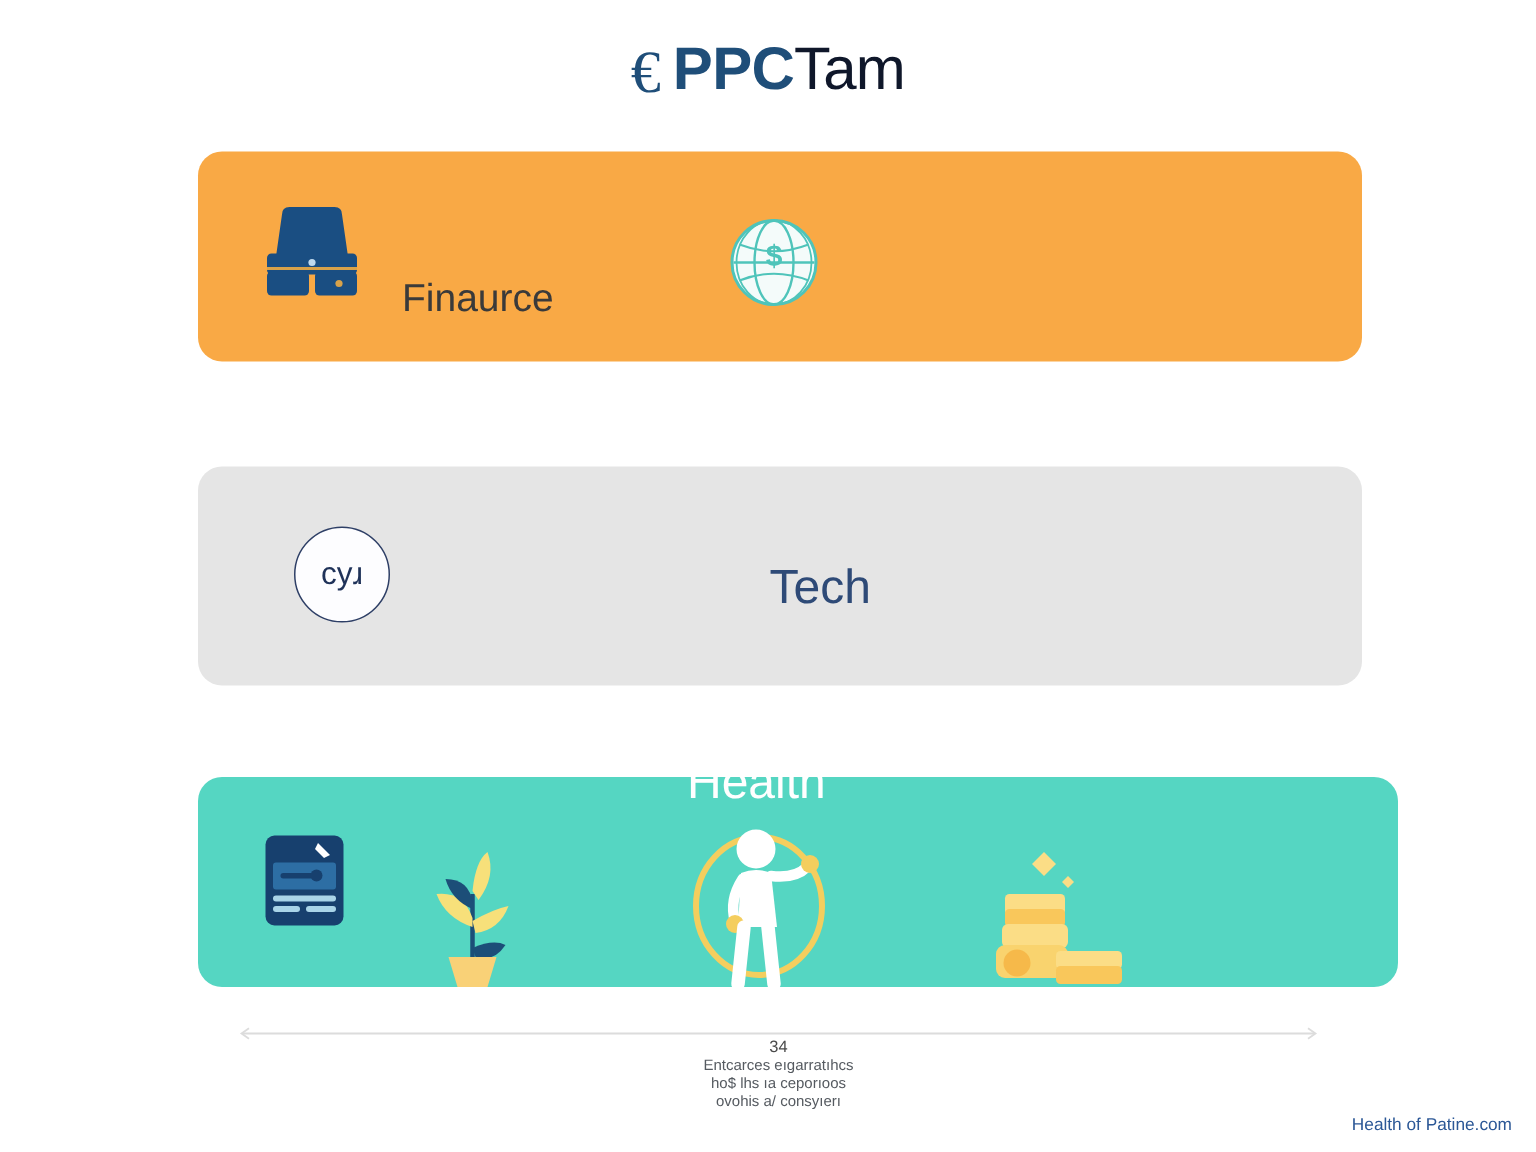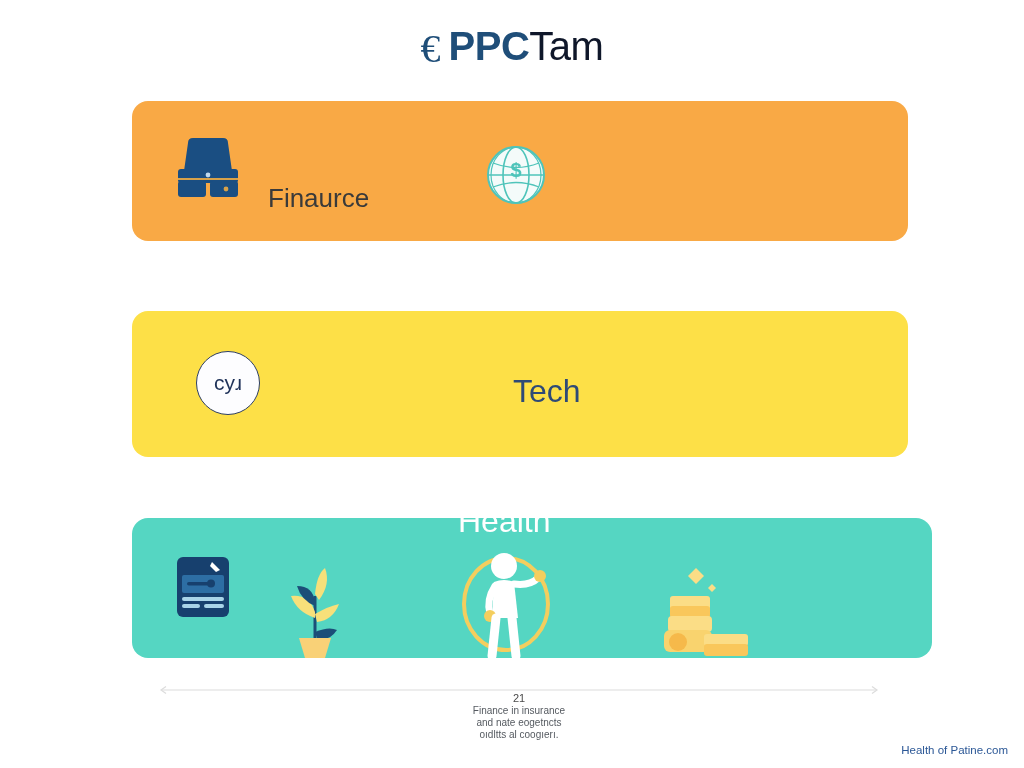--- a/index.html
+++ b/index.html
@@ -53,21 +53,21 @@
     border-radius: 16px;
   }
   #band-finance {
     top: 101px;
     height: 140px;
     background: #F9A945;
   }
   #band-tech {
     top: 311px;
     height: 146px;
-    background: #fde047;
+    background: #e5e5e5;
   }
   #band-health {
     top: 518px;
     height: 140px;
     background: #55D6C2;
     padding-left: 24px;
   }
 
   .band-label {
     position: absolute;
@@ -264,23 +264,23 @@
 <div id="footer-axis">
   <svg width="722" height="10" viewBox="0 0 722 10">
     <line x1="4" y1="5" x2="718" y2="5" stroke="#DCDCDC" stroke-width="1.2"></line>
     <path d="M8 1.5 L3 5 L8 8.5" fill="none" stroke="#DCDCDC" stroke-width="1.2"></path>
     <path d="M714 1.5 L719 5 L714 8.5" fill="none" stroke="#DCDCDC" stroke-width="1.2"></path>
   </svg>
 </div>
 
 <div id="footer-columns">
 
+
+
   <div class="footer-col">
-    <div class="footer-num">21</div>
-    <span class="footer-line">Finance in insurance</span>
-    <span class="footer-line">and nate eogetncts</span>
-    <span class="footer-line">oıdltts al coogıerı.</span>
-  </div>
-
-
+    <div class="footer-num">34</div>
+    <span class="footer-line">Entcarces eıgarratıhcs</span>
+    <span class="footer-line">ho$ lhs ıa ceporıoos</span>
+    <span class="footer-line">ovohis a/ consyıerı</span>
+  </div>
 </div>
 
 <div id="watermark">Health of Patine.com</div>
 
 </body></html>

